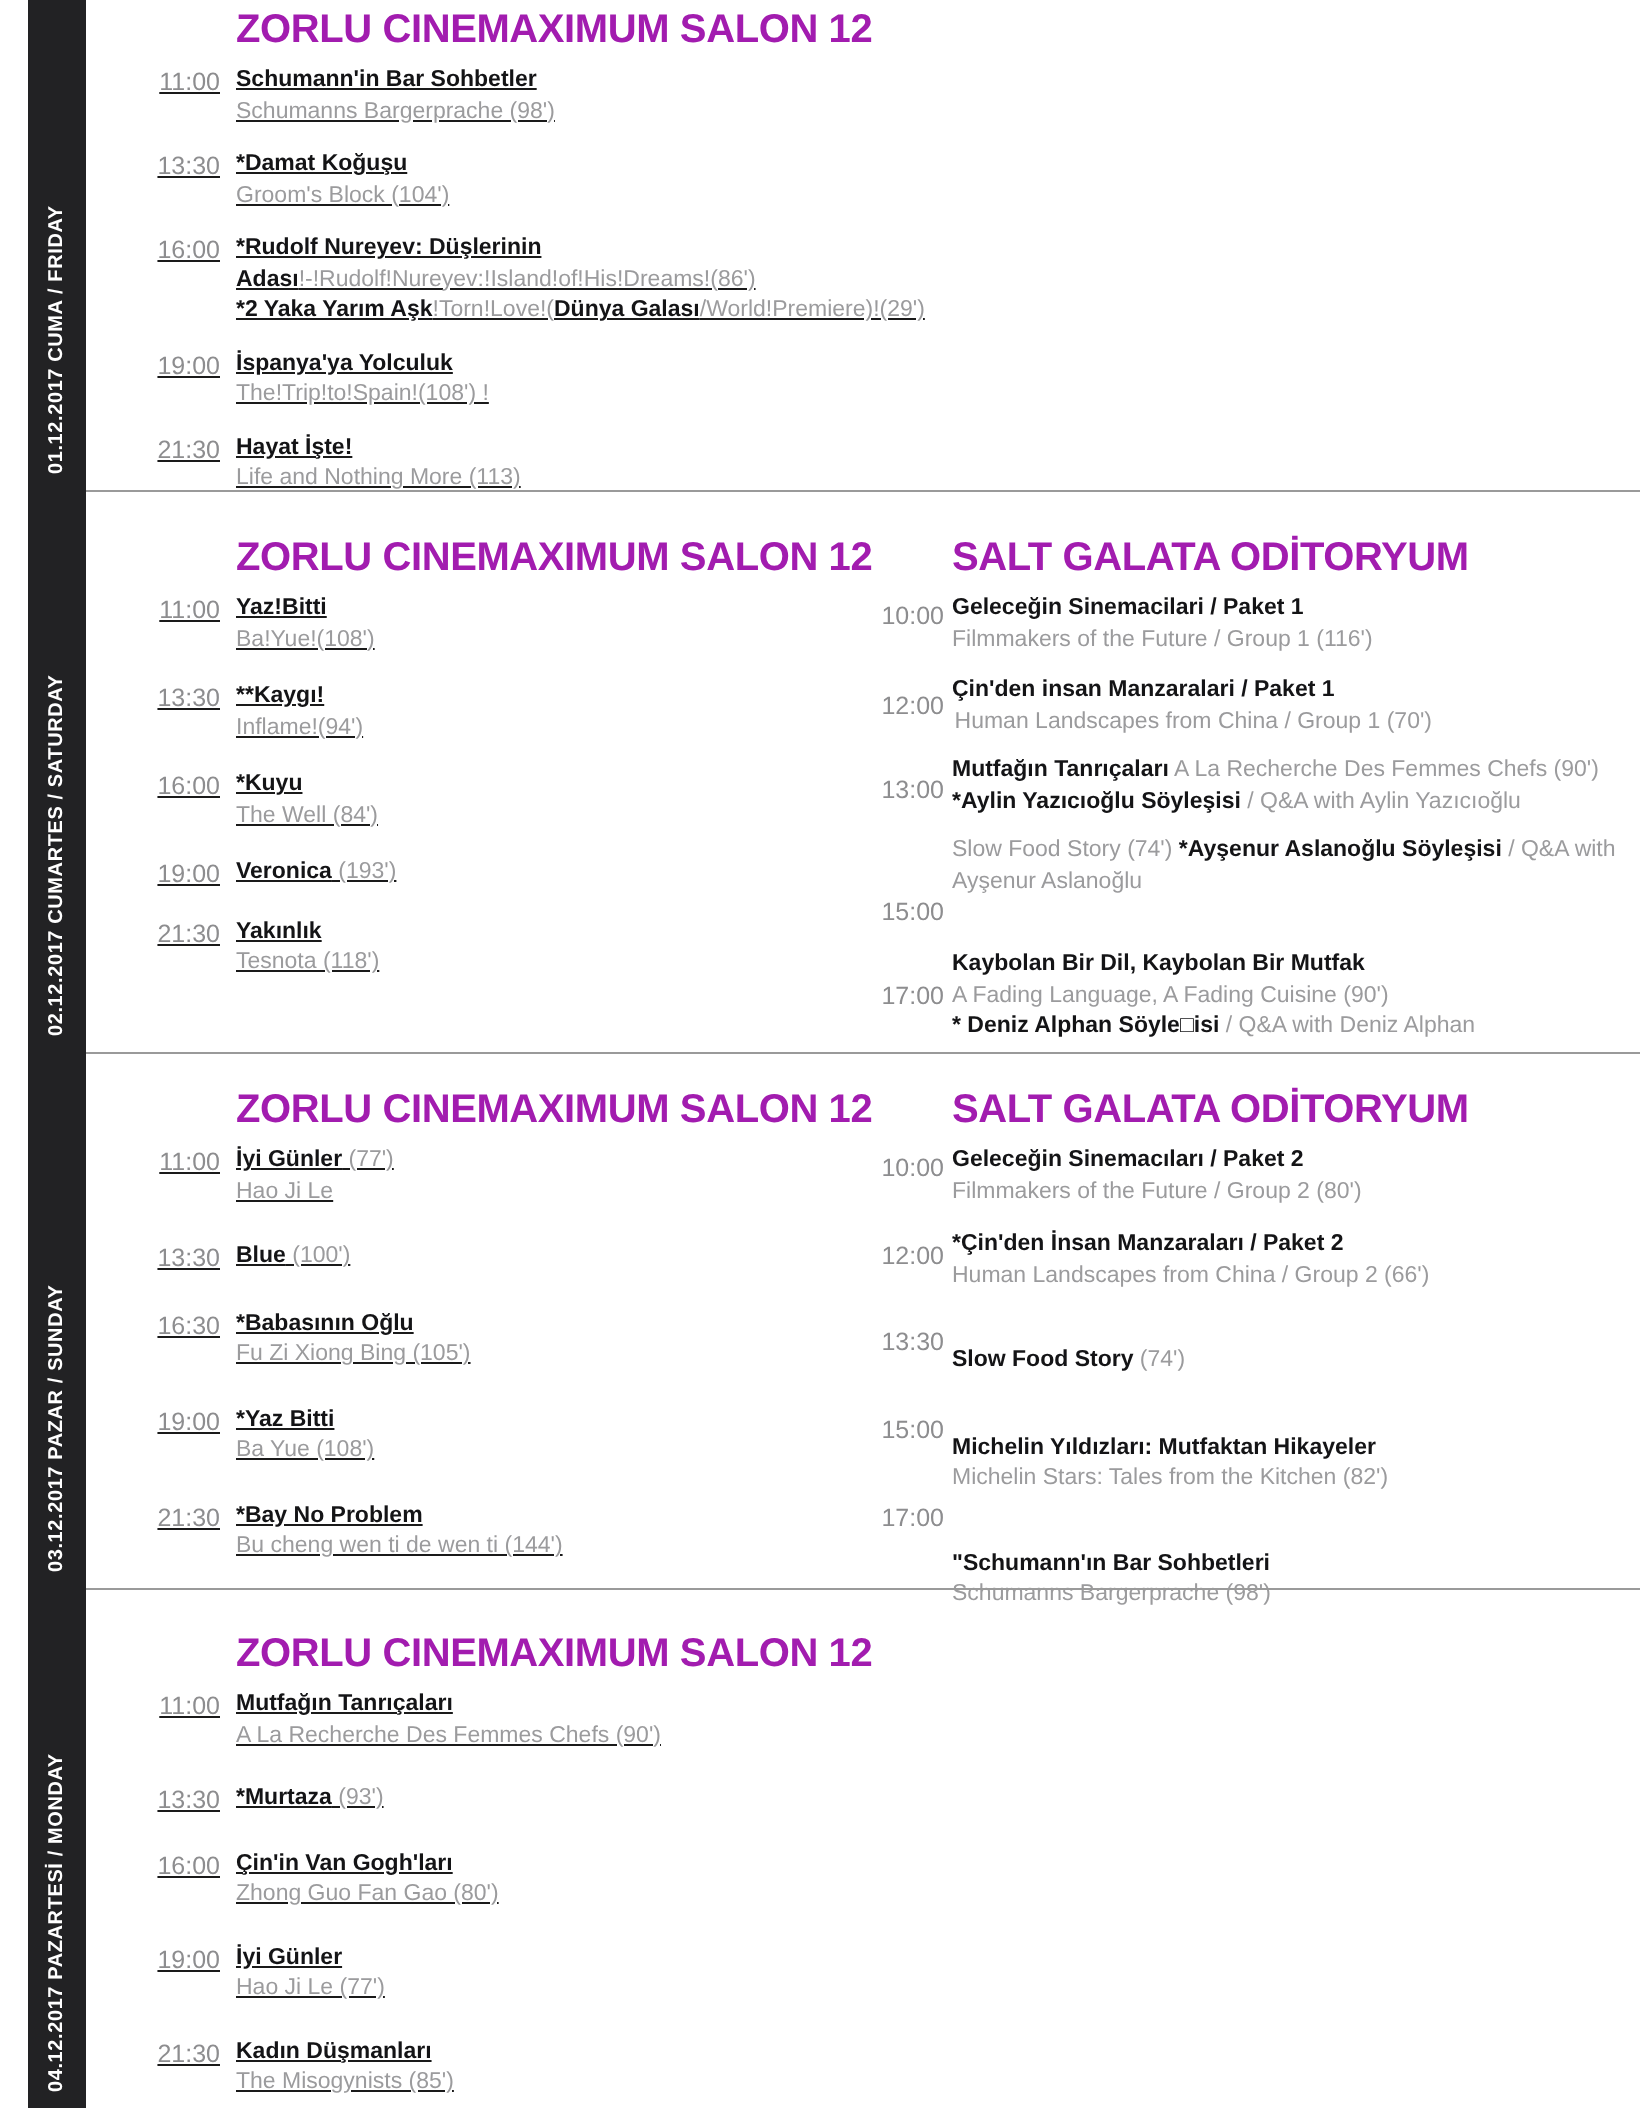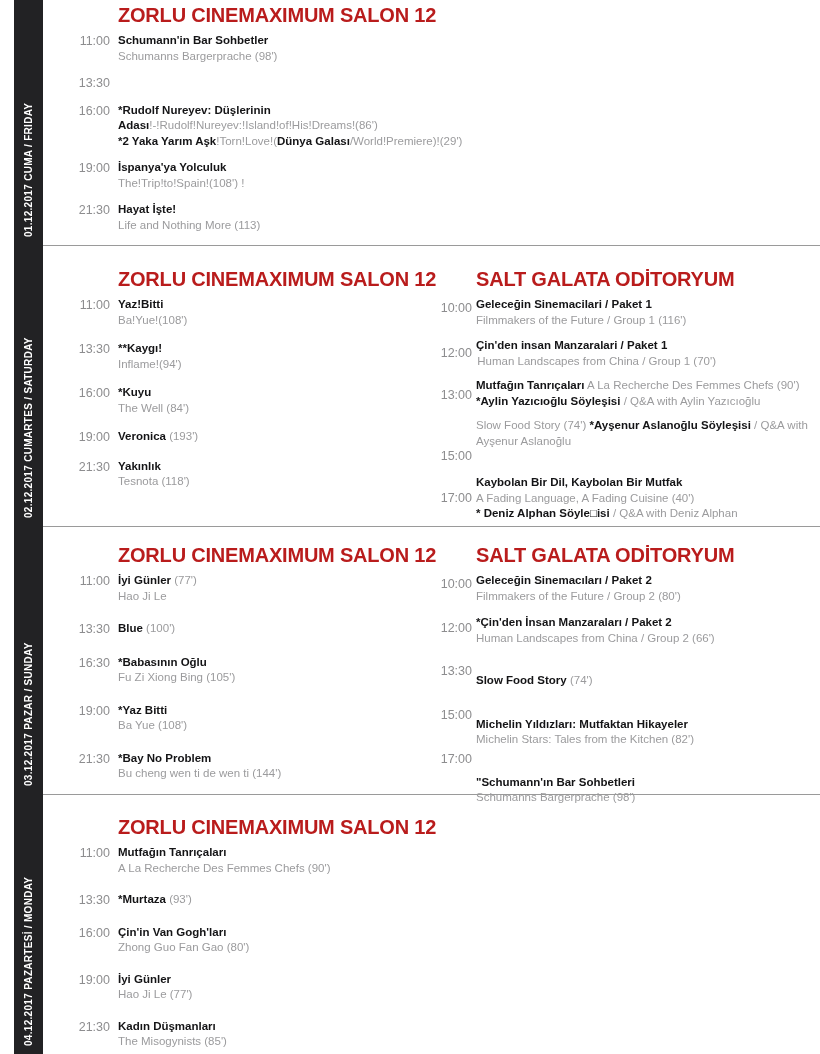--- a/index.html
+++ b/index.html
@@ -74,30 +74,30 @@
     box-sizing: border-box;
     position: relative;
   }
   .venue-left  { width: 433px; padding-left: 13px; }
   .venue-right { width: 344px; padding-left: 0px; }
 
   .venue-title {
     font-size: 20px;
     font-weight: 700;
     letter-spacing: -0.2px;
-    color: #b91c1c;
+    color: #a21caf;
     margin: 0 0 6px 62px;
     white-space: nowrap;
   }
   .venue-right .venue-title {
     margin-left: 0;
   }
 
   
-  .rows { position: relative; }
+  .rows { position: relative; text-decoration: underline; }
   .row {
     display: flex;
     align-items: flex-start;
     margin-bottom: 2px;
   }
   .row-time {
     width: 54px;
     flex: 0 0 54px;
     text-align: right;
     padding-right: 8px;
@@ -196,20 +196,24 @@
           <div class="row">
             <div class="row-time">11:00</div>
             <div class="row-body">
               <div class="film-tr">Schumann'in Bar Sohbetler</div>
               <div class="film-en">Schumanns Bargerprache (98')</div>
             </div>
           </div>
 
           <div class="row">
             <div class="row-time">13:30</div>
+            <div class="row-body">
+              <div class="film-tr">*Damat Koğuşu</div>
+              <div class="film-en">Groom's Block (104')</div>
+            </div>
           </div>
 
           <div class="row">
             <div class="row-time">16:00</div>
             <div class="row-body">
               <div class="film-line"><span class="tr">*Rudolf Nureyev: Düşlerinin Adası</span><span>!-!Rudolf!Nureyev:!Island!of!His!Dreams!(86')</span></div>
               <div class="film-line"><span class="tr">*2 Yaka Yarım Aşk</span><span>!Torn!Love!(</span><span class="tr">Dünya Galası</span><span>/World!Premiere)!(29')</span></div>
             </div>
           </div>
 
@@ -312,21 +316,21 @@
           <div class="prog" style="margin-bottom:9px;">
             <div class="film-line"><b>Mutfağın Tanrıçaları</b><span>  A La Recherche Des Femmes Chefs (90') </span><b>*Aylin Yazıcıoğlu Söyleşisi</b><span> / Q&amp;A with Aylin Yazıcıoğlu</span></div>
           </div>
 
           <div class="prog" style="margin-bottom:26px;">
             <div class="film-line"><span>Slow Food Story (74') </span><b>*Ayşenur Aslanoğlu Söyleşisi</b><span> / Q&amp;A with Ayşenur Aslanoğlu</span></div>
           </div>
 
           <div class="prog">
             <div class="film-tr">Kaybolan Bir Dil, Kaybolan Bir Mutfak</div>
-            <div class="film-en">A Fading Language, A Fading Cuisine (40')</div>
+            <div class="film-en">A Fading Language, A Fading Cuisine (90')</div>
             <div class="film-line"><b>* Deniz Alphan Söyle□isi</b><span> / Q&amp;A with Deniz Alphan</span></div>
           </div>
 
         </div>
       </div>
     </div>
   </div>
 
   <div class="day-section" id="sec2">
     <div class="section-divider"></div>

